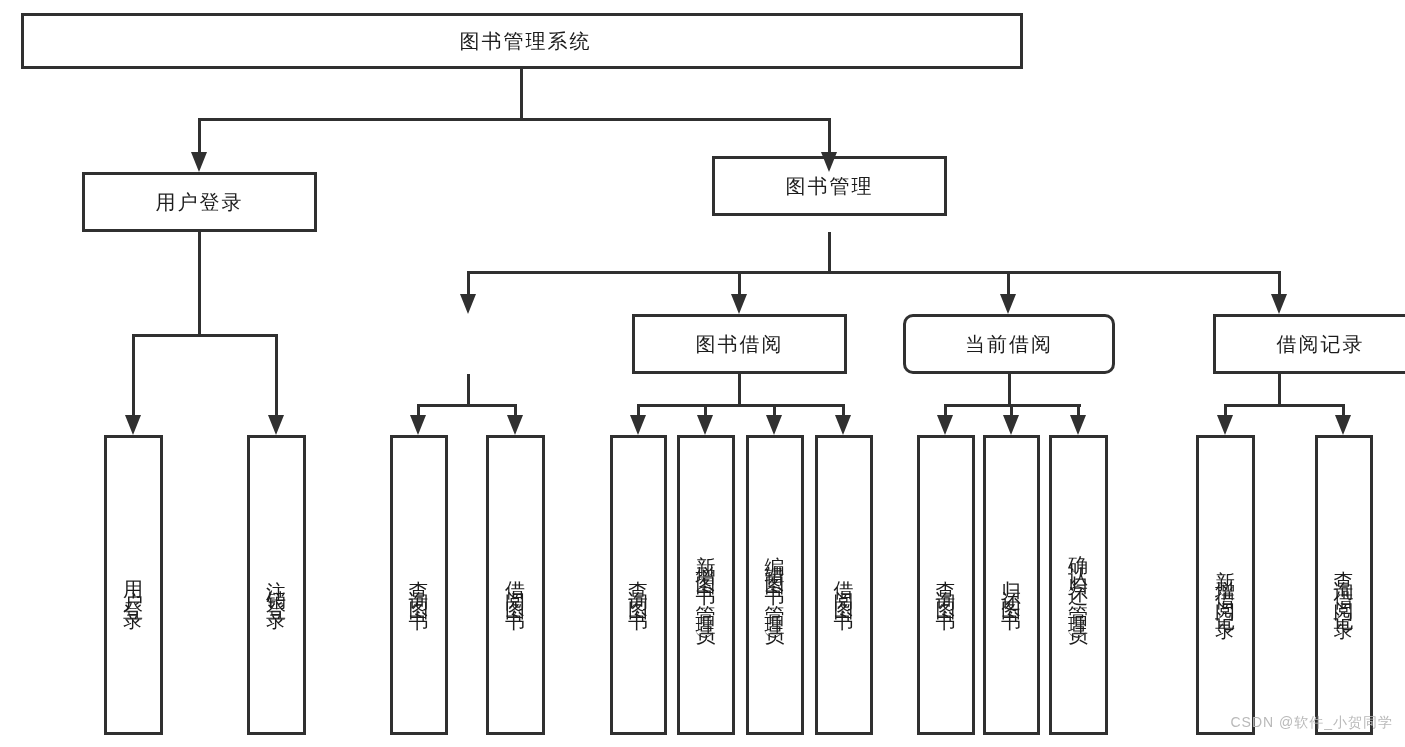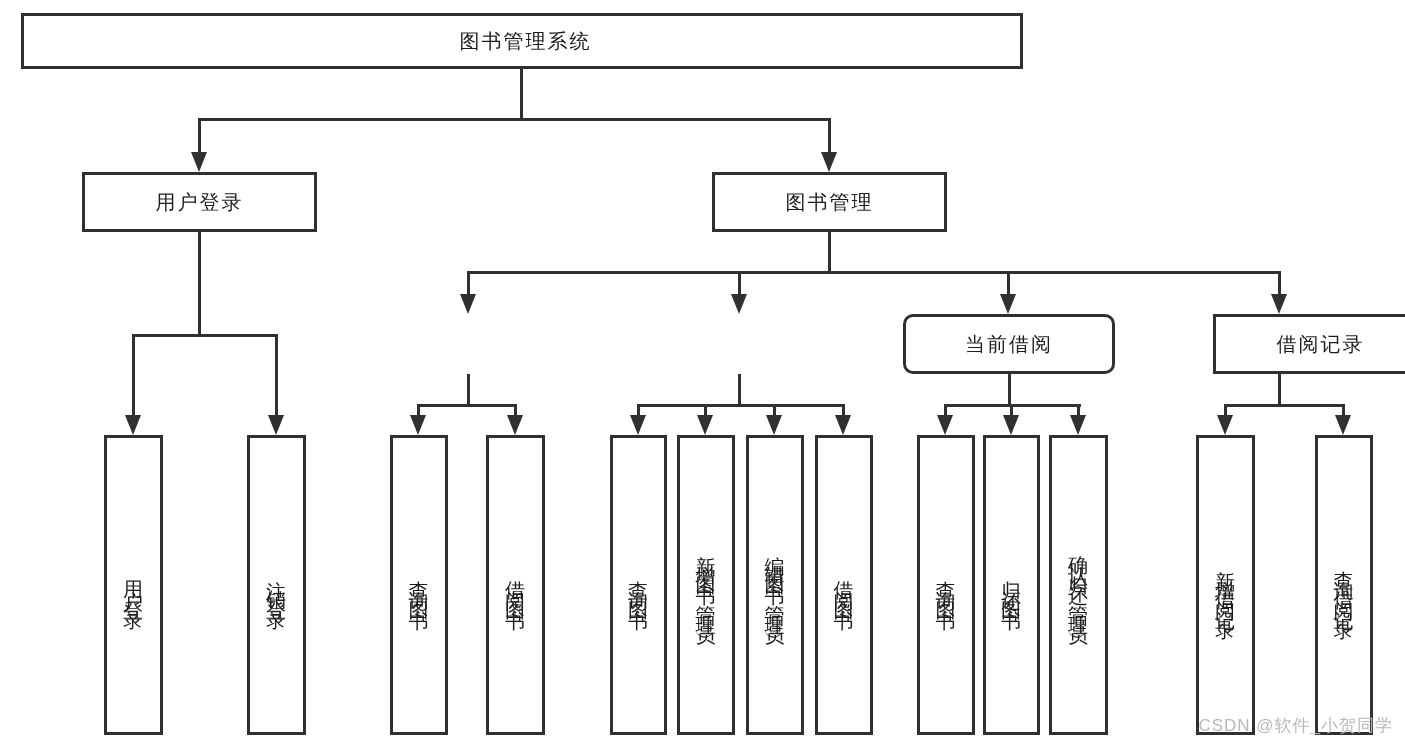--- a/index.html
+++ b/index.html
@@ -51,39 +51,40 @@
     position: absolute;
     width: 0; height: 0;
     border-left: 8px solid transparent;
     border-right: 8px solid transparent;
     border-top: 20px solid var(--line);
   }
   .watermark {
     position: absolute;
     top: 714px;
     right: 12px;
-    font-size: 17px;
+    font-size: 14px;
     color: var(--watermark);
     letter-spacing: 1px;
     z-index: 5;
     white-space: nowrap;
   }
 </style>
 </head>
 <body>
 
 <div id="stage">
 
   <div class="hnode" style="left:21px; top:13px; width:1002px; height:56px;padding-left:7px;">图书管理系统</div>
 
   <div class="hnode" style="left:82px; top:172px; width:235px; height:60px;">用户登录</div>
 
-  <div class="hnode" style="left:712px; top:172px; width:235px; height:60px;">图书管理</div>
+  <div class="hnode" style="left:712px; top:156px; width:235px; height:60px;">图书管理</div>
 
 
+  <div class="hnode" style="left:632px; top:314px; width:215px; height:60px;">图书借阅</div>
 
   <div class="hnode" style="left:903px; top:314px; width:212px; height:60px;border-radius:10px;">当前借阅</div>
 
   <div class="hnode" style="left:1172px; top:314px; width:215px; height:60px;margin-left:41px;">借阅记录</div>
 
   <div class="vnode" style="left:104px; width:59px;">用户登录</div>
 
   <div class="vnode" style="left:247px; width:59px;">注销登录</div>
 
   <div class="vnode" style="left:390px; width:58px;">查询图书</div>

